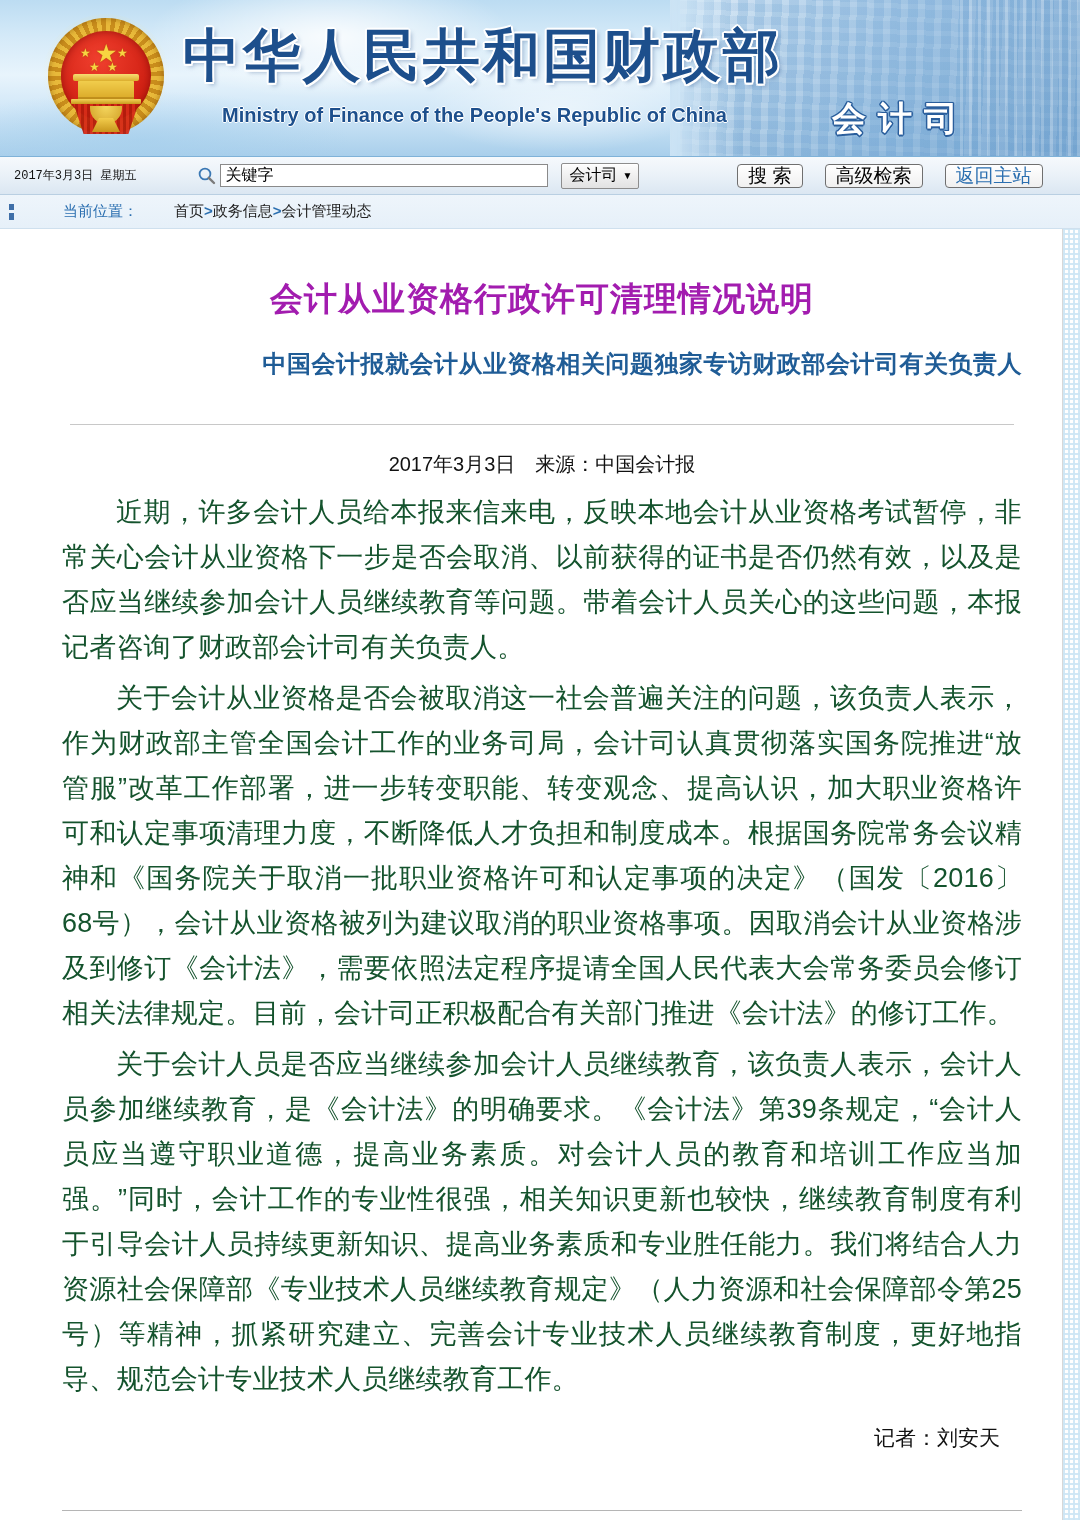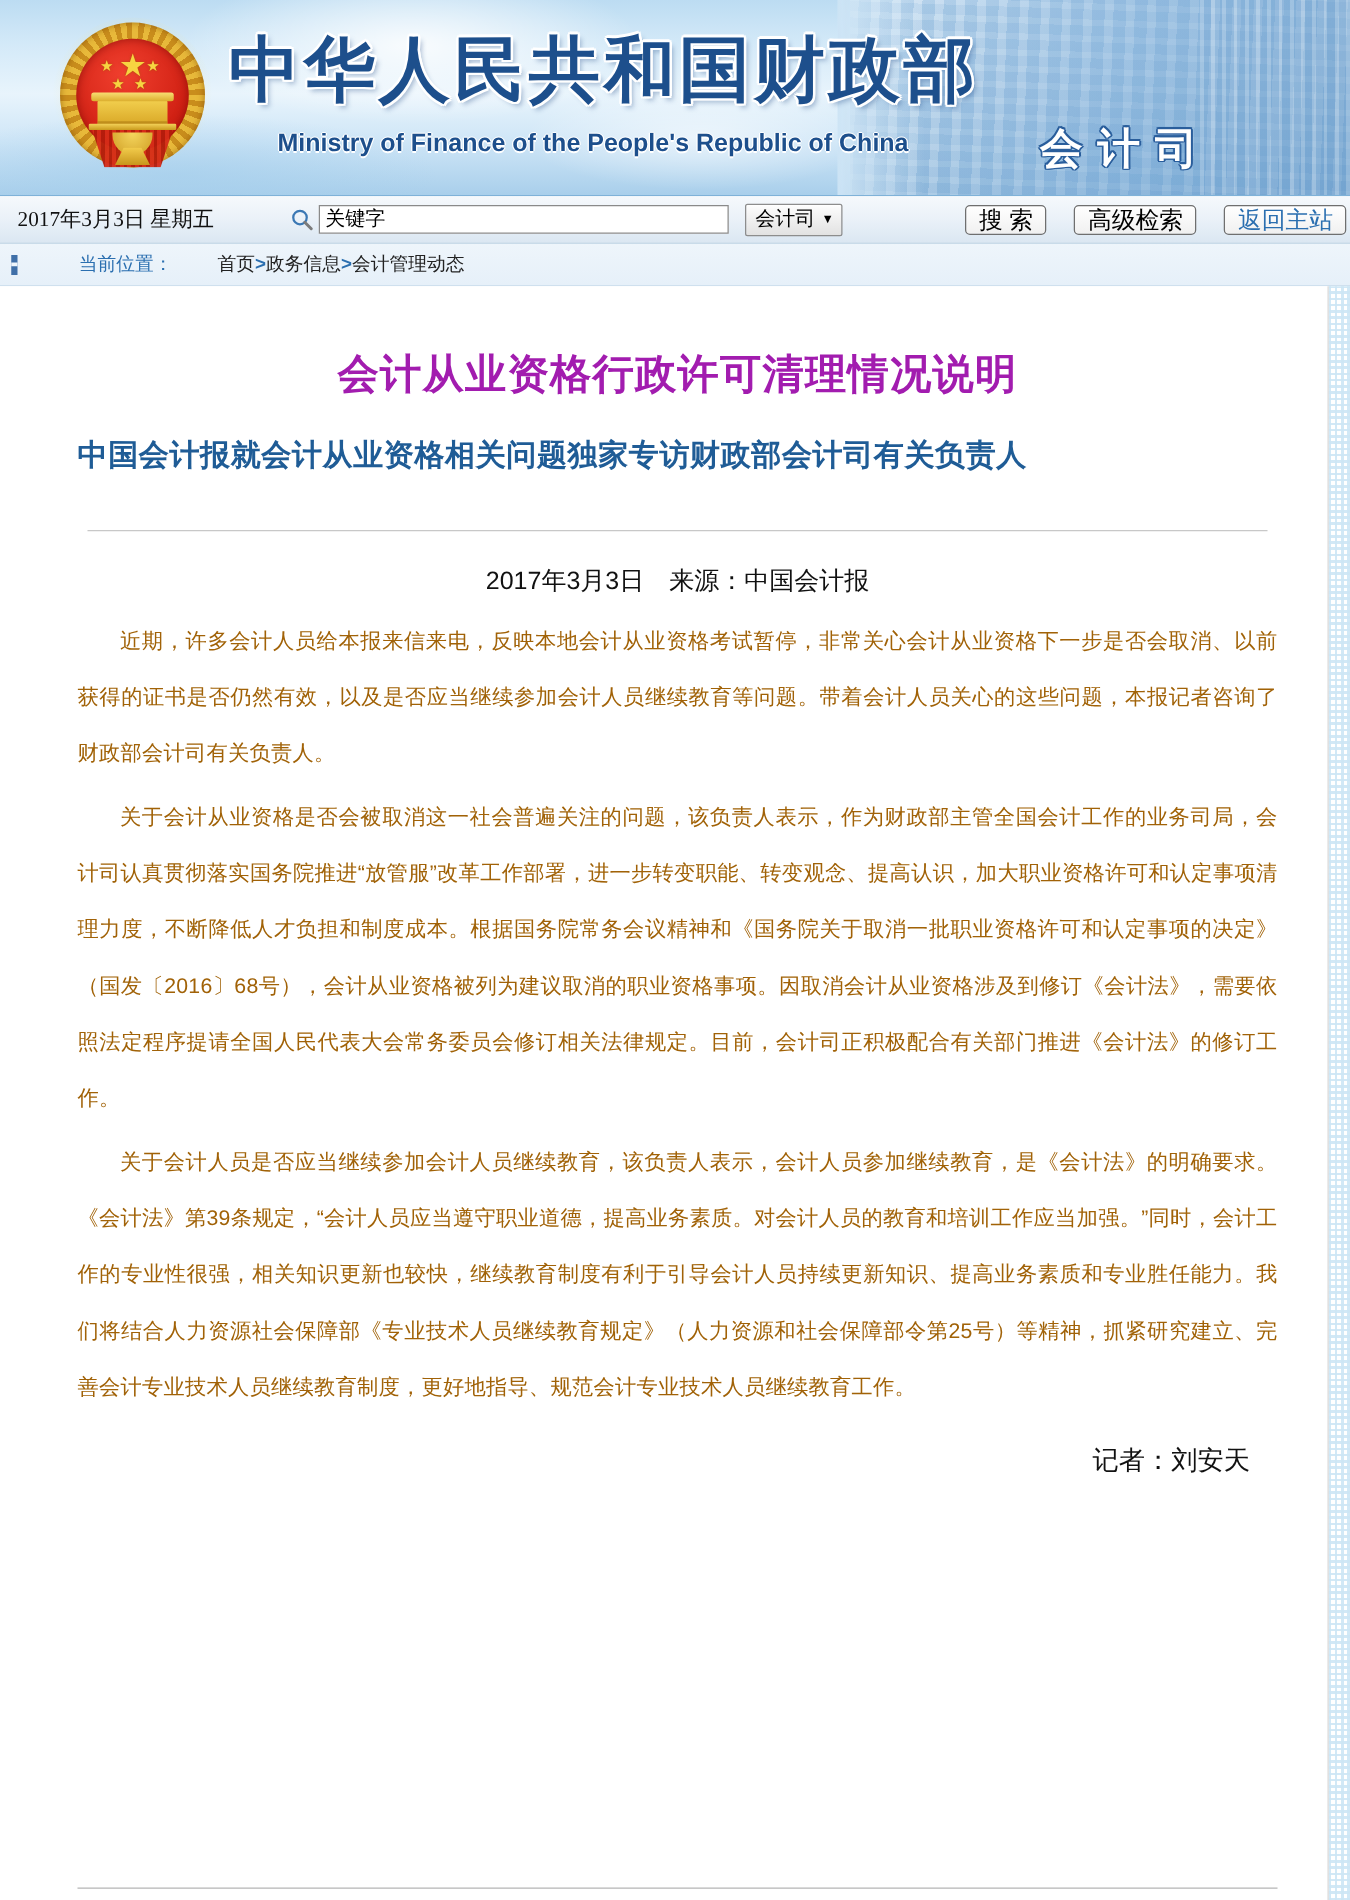--- a/index.html
+++ b/index.html
@@ -156,24 +156,24 @@
   .searchbar {
     position:relative;
     height: 38px;
     width: 1080px;
     background: linear-gradient(180deg,#f6f9fc 0%, #eaf1f8 50%, #dbe7f2 100%);
     border-bottom: 1px solid #b9cfe2;
     display:flex; align-items:center;
   }
   .sb-date {
     margin-left: 14px;
-    font-size: 17px;
+    font-size: 12px;
     color: #111;
     white-space: nowrap;
-    font-family: Liberation Serif, serif;
+    font-family: Liberation Mono, monospace;
   }
   .sb-magnifier {
     margin-left: 60px;
     width: 20px; height: 20px;
     display:flex; align-items:center; justify-content:center;
   }
   .sb-input {
     width: 328px; height: 23px;
     margin-left: 4px;
     border: 1px solid #8a8a8a;
@@ -266,21 +266,21 @@
     margin: 0; padding: 48px 0 0 0;
     text-align:center;
     font-size: 33px;
     font-weight: bold;
     color: #a21caf;
     letter-spacing: 1px;
     font-family: "Liberation Sans", sans-serif;
   }
   .title-sub {
     margin: 0; padding: 26px 0 0 0;
-    text-align:left;
+    text-align:right;
     font-size: 24px;
     font-weight: bold;
     color: #1f5c96;
     letter-spacing: 0.5px;
     font-family: "Liberation Sans", sans-serif;
   }
   .rule {
     margin: 44px 8px 0 8px;
     height: 1px;
     background: #c8c8c8;
@@ -288,23 +288,23 @@
   .byline {
     text-align:center;
     font-size: 20px;
     color: #111;
     padding-top: 26px;
     font-family: "Liberation Sans", sans-serif;
   }
   .article { padding-top: 12px; }
   .article p {
     margin: 0 0 6px 0;
-    font-size: 17px;
+    font-size: 27px;
     line-height: 45px;
-    color: #a16207;
+    color: #14532d;
     text-align: justify;
     text-indent: 2em;
     letter-spacing: 0.2px;
     font-family: "Liberation Sans", sans-serif;
   }
   .signature {
     margin-top: 22px;
     text-align: right;
     padding-right: 22px;
     font-size: 21px;

